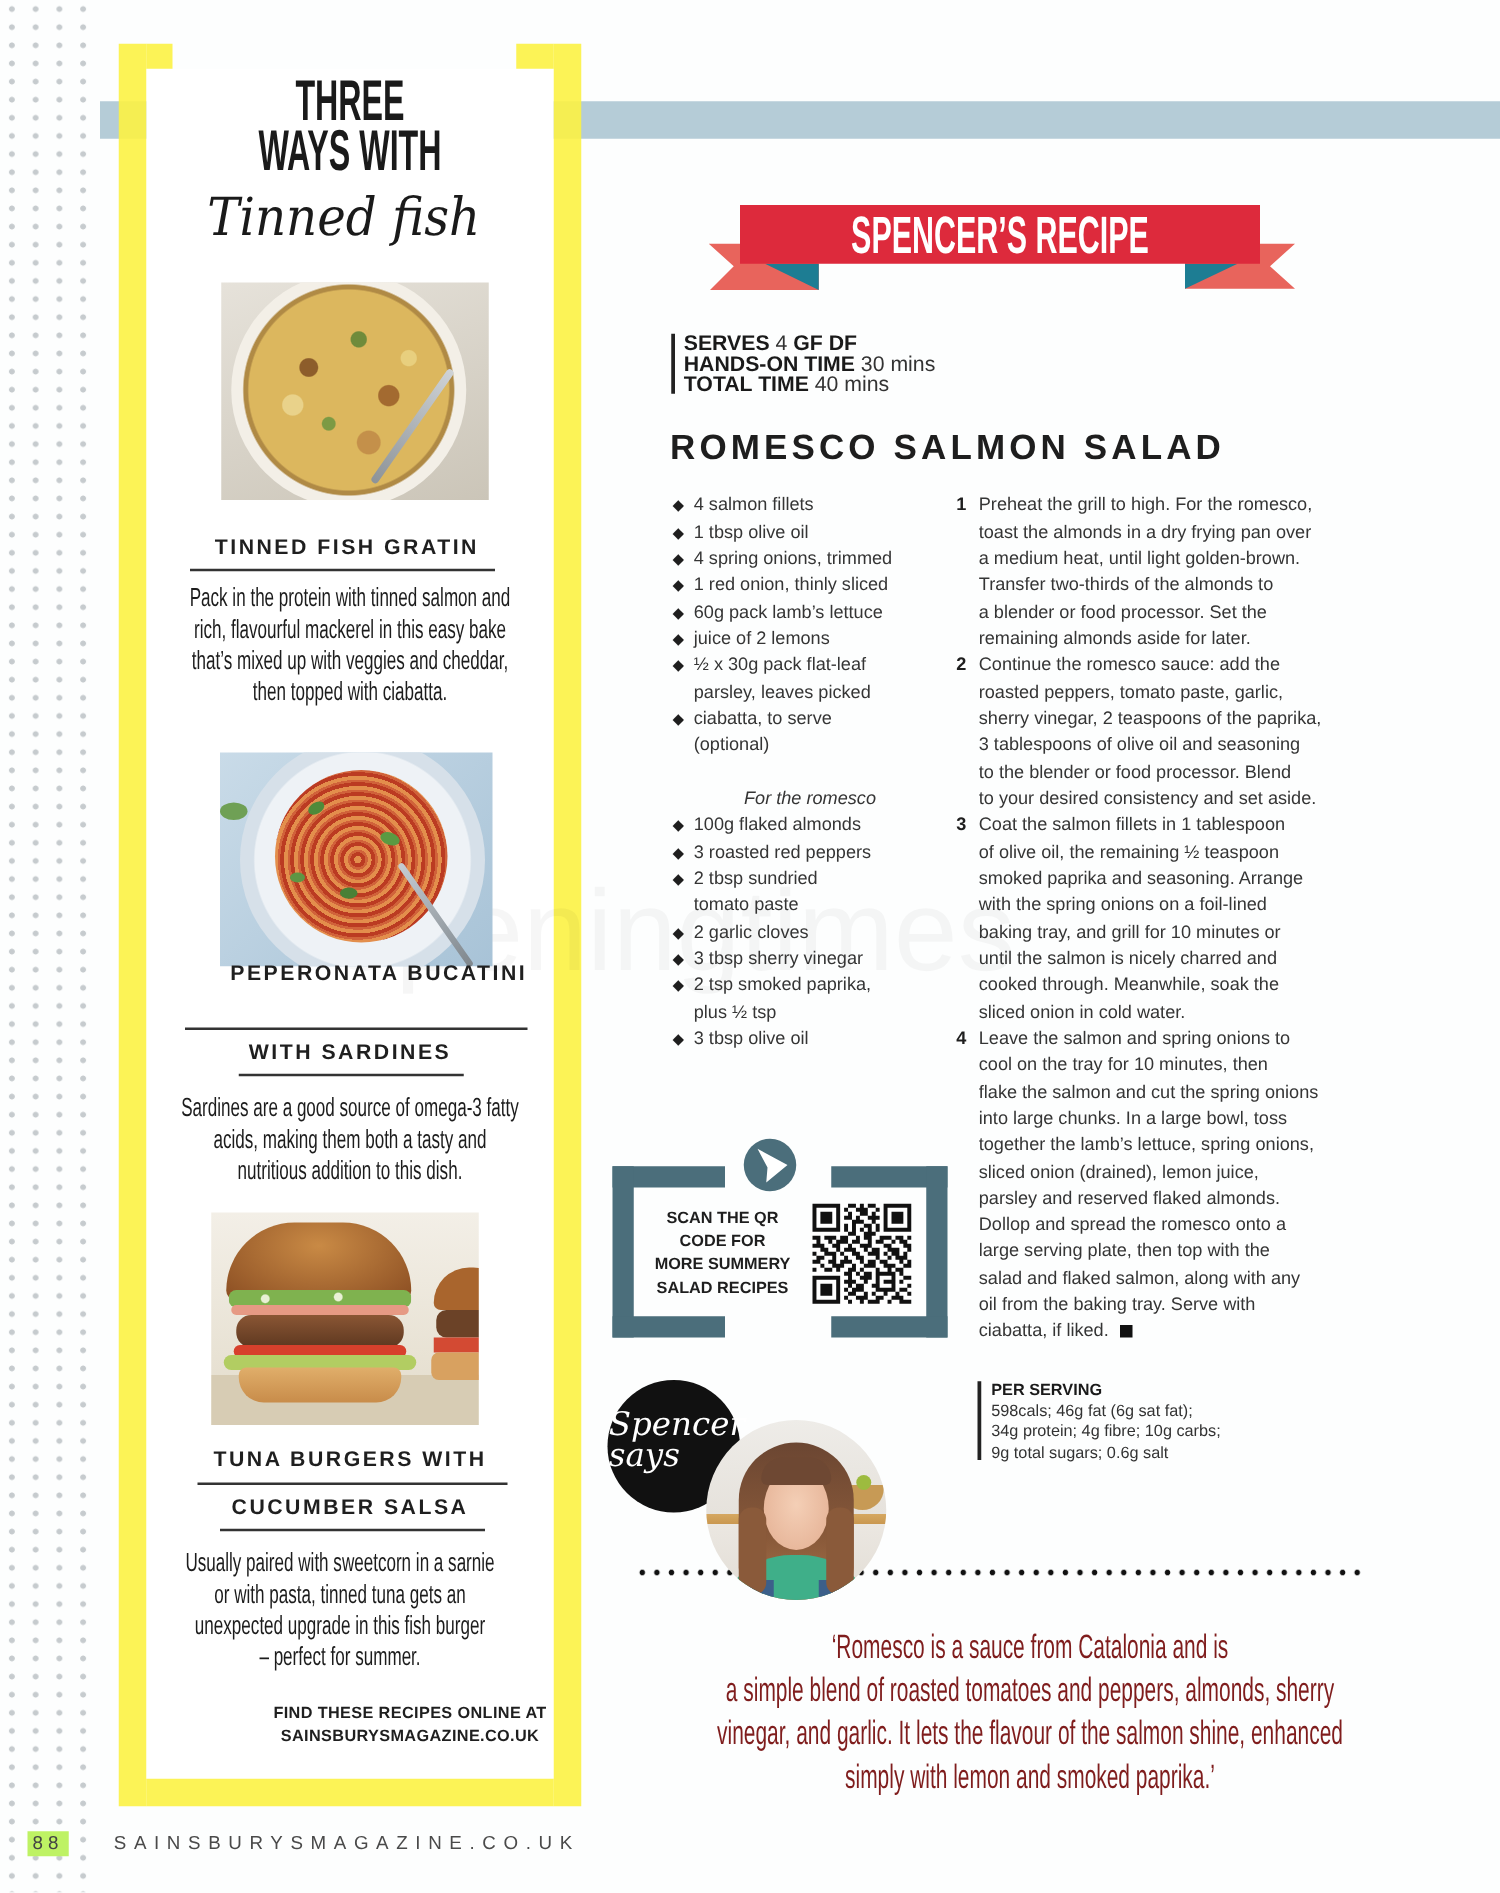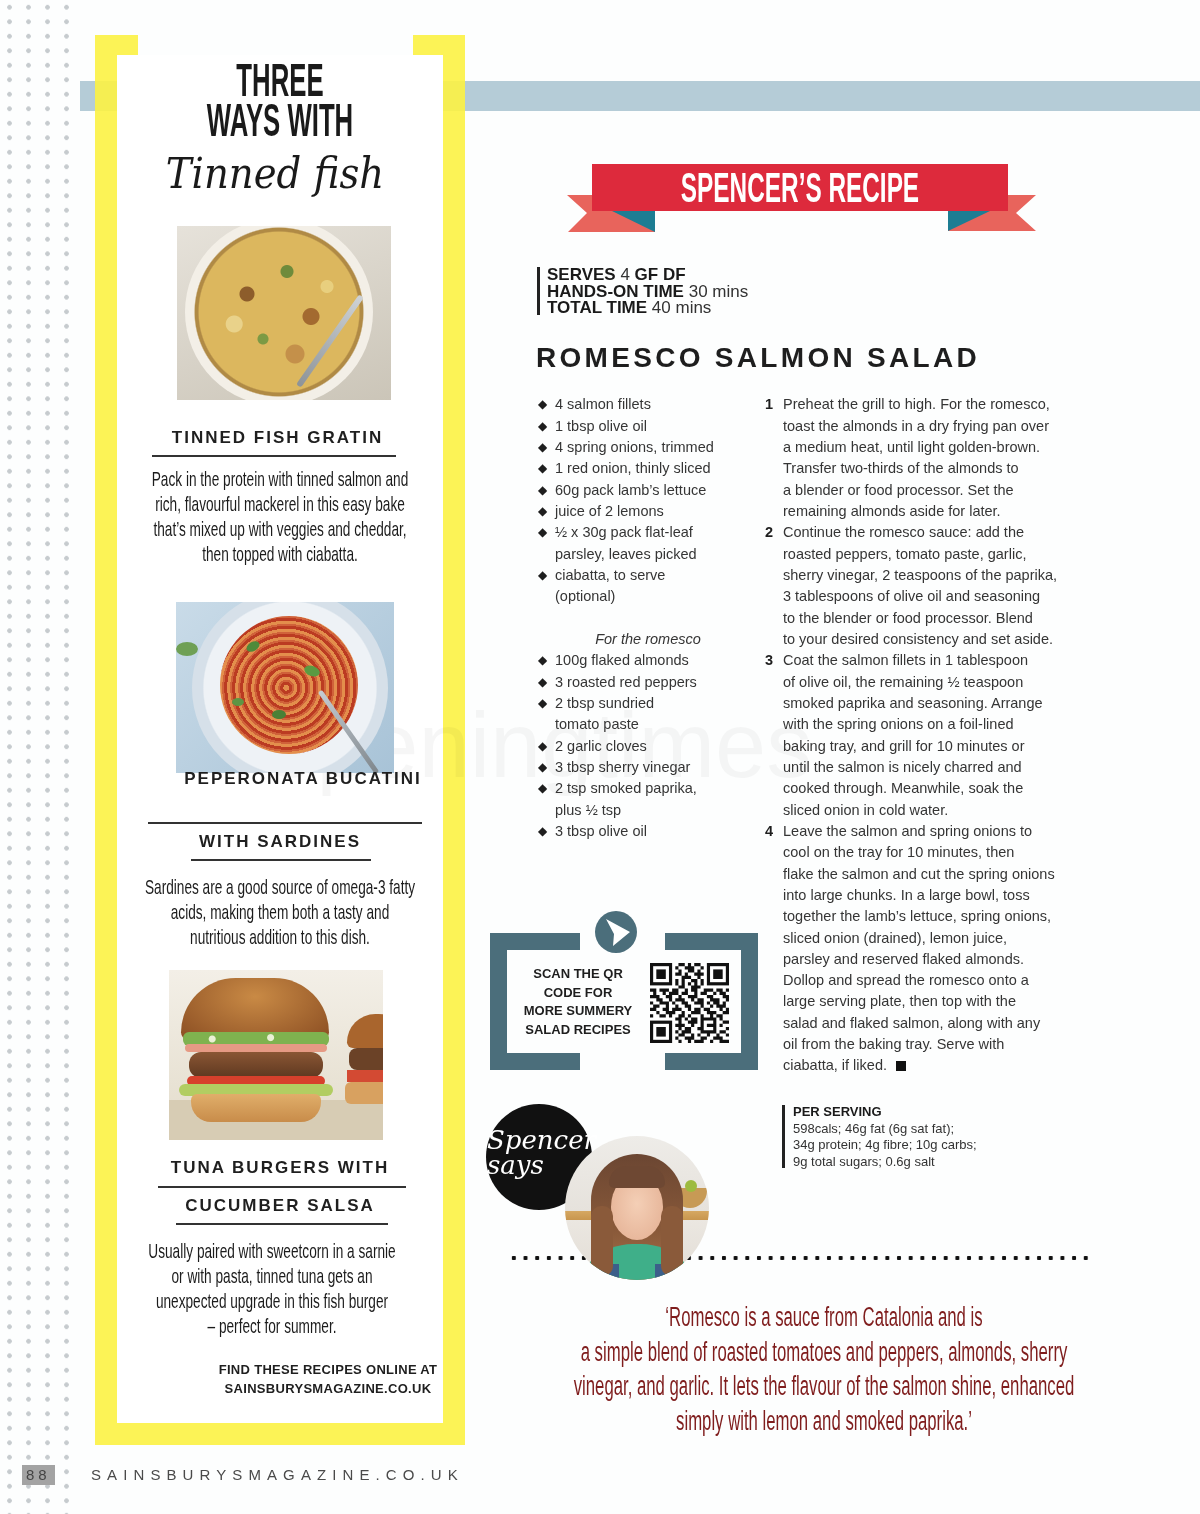--- a/index.html
+++ b/index.html
@@ -37,21 +37,21 @@
   .endsq{display:inline-block;width:10px;height:10px;background:#111;margin-left:9px;vertical-align:-1px;}
   .qr-text{left:508px;top:965px;width:140px;font-weight:bold;font-size:13px;line-height:18.7px;color:#1e1e1e;text-align:center;}
   .ns-bar{left:782px;top:1105px;width:3px;height:63px;background:#222;}
   .ns{left:793px;top:1104px;font-size:13px;line-height:16.5px;color:#333;}
   .ns b{color:#1a1a1a;}
   .dotline{left:508px;top:1255px;width:584px;height:6px;background-image:radial-gradient(circle at center,#111 0 2px,transparent 2.5px);background-size:11.68px 6px;}
   .bubble-text{left:487px;top:1128px;width:105px;color:#fff;font-family:"DejaVu Serif",serif;font-style:italic;font-size:26px;line-height:25px;}
   .quote{left:524px;top:1300px;width:600px;font-size:27px;line-height:34.7px;color:#7f1d1d;}
   .quote .cline{transform:scaleX(.62);}
   .watermark{left:265px;top:695px;font-size:92px;line-height:100px;color:rgba(0,0,0,.035);white-space:nowrap;}
-  .pgnum{left:22px;top:1465px;padding:0 4px;background:#a3a3a3;font-size:15px;line-height:20px;letter-spacing:4px;color:#444;}
+  .pgnum{left:22px;top:1465px;padding:0 4px;background:#bef264;font-size:15px;line-height:20px;letter-spacing:4px;color:#444;}
   .foot-url{left:91px;top:1465px;font-size:15px;line-height:20px;letter-spacing:6.1px;color:#4a4a4a;white-space:nowrap;}
   svg.full{position:absolute;left:0;top:0;width:1200px;height:1514px;pointer-events:none;}
 </style>
 </head>
 <body>
 
 <div class="abs dots"></div>
 <div class="abs band"></div>
 <div class="abs panel"></div>
 

